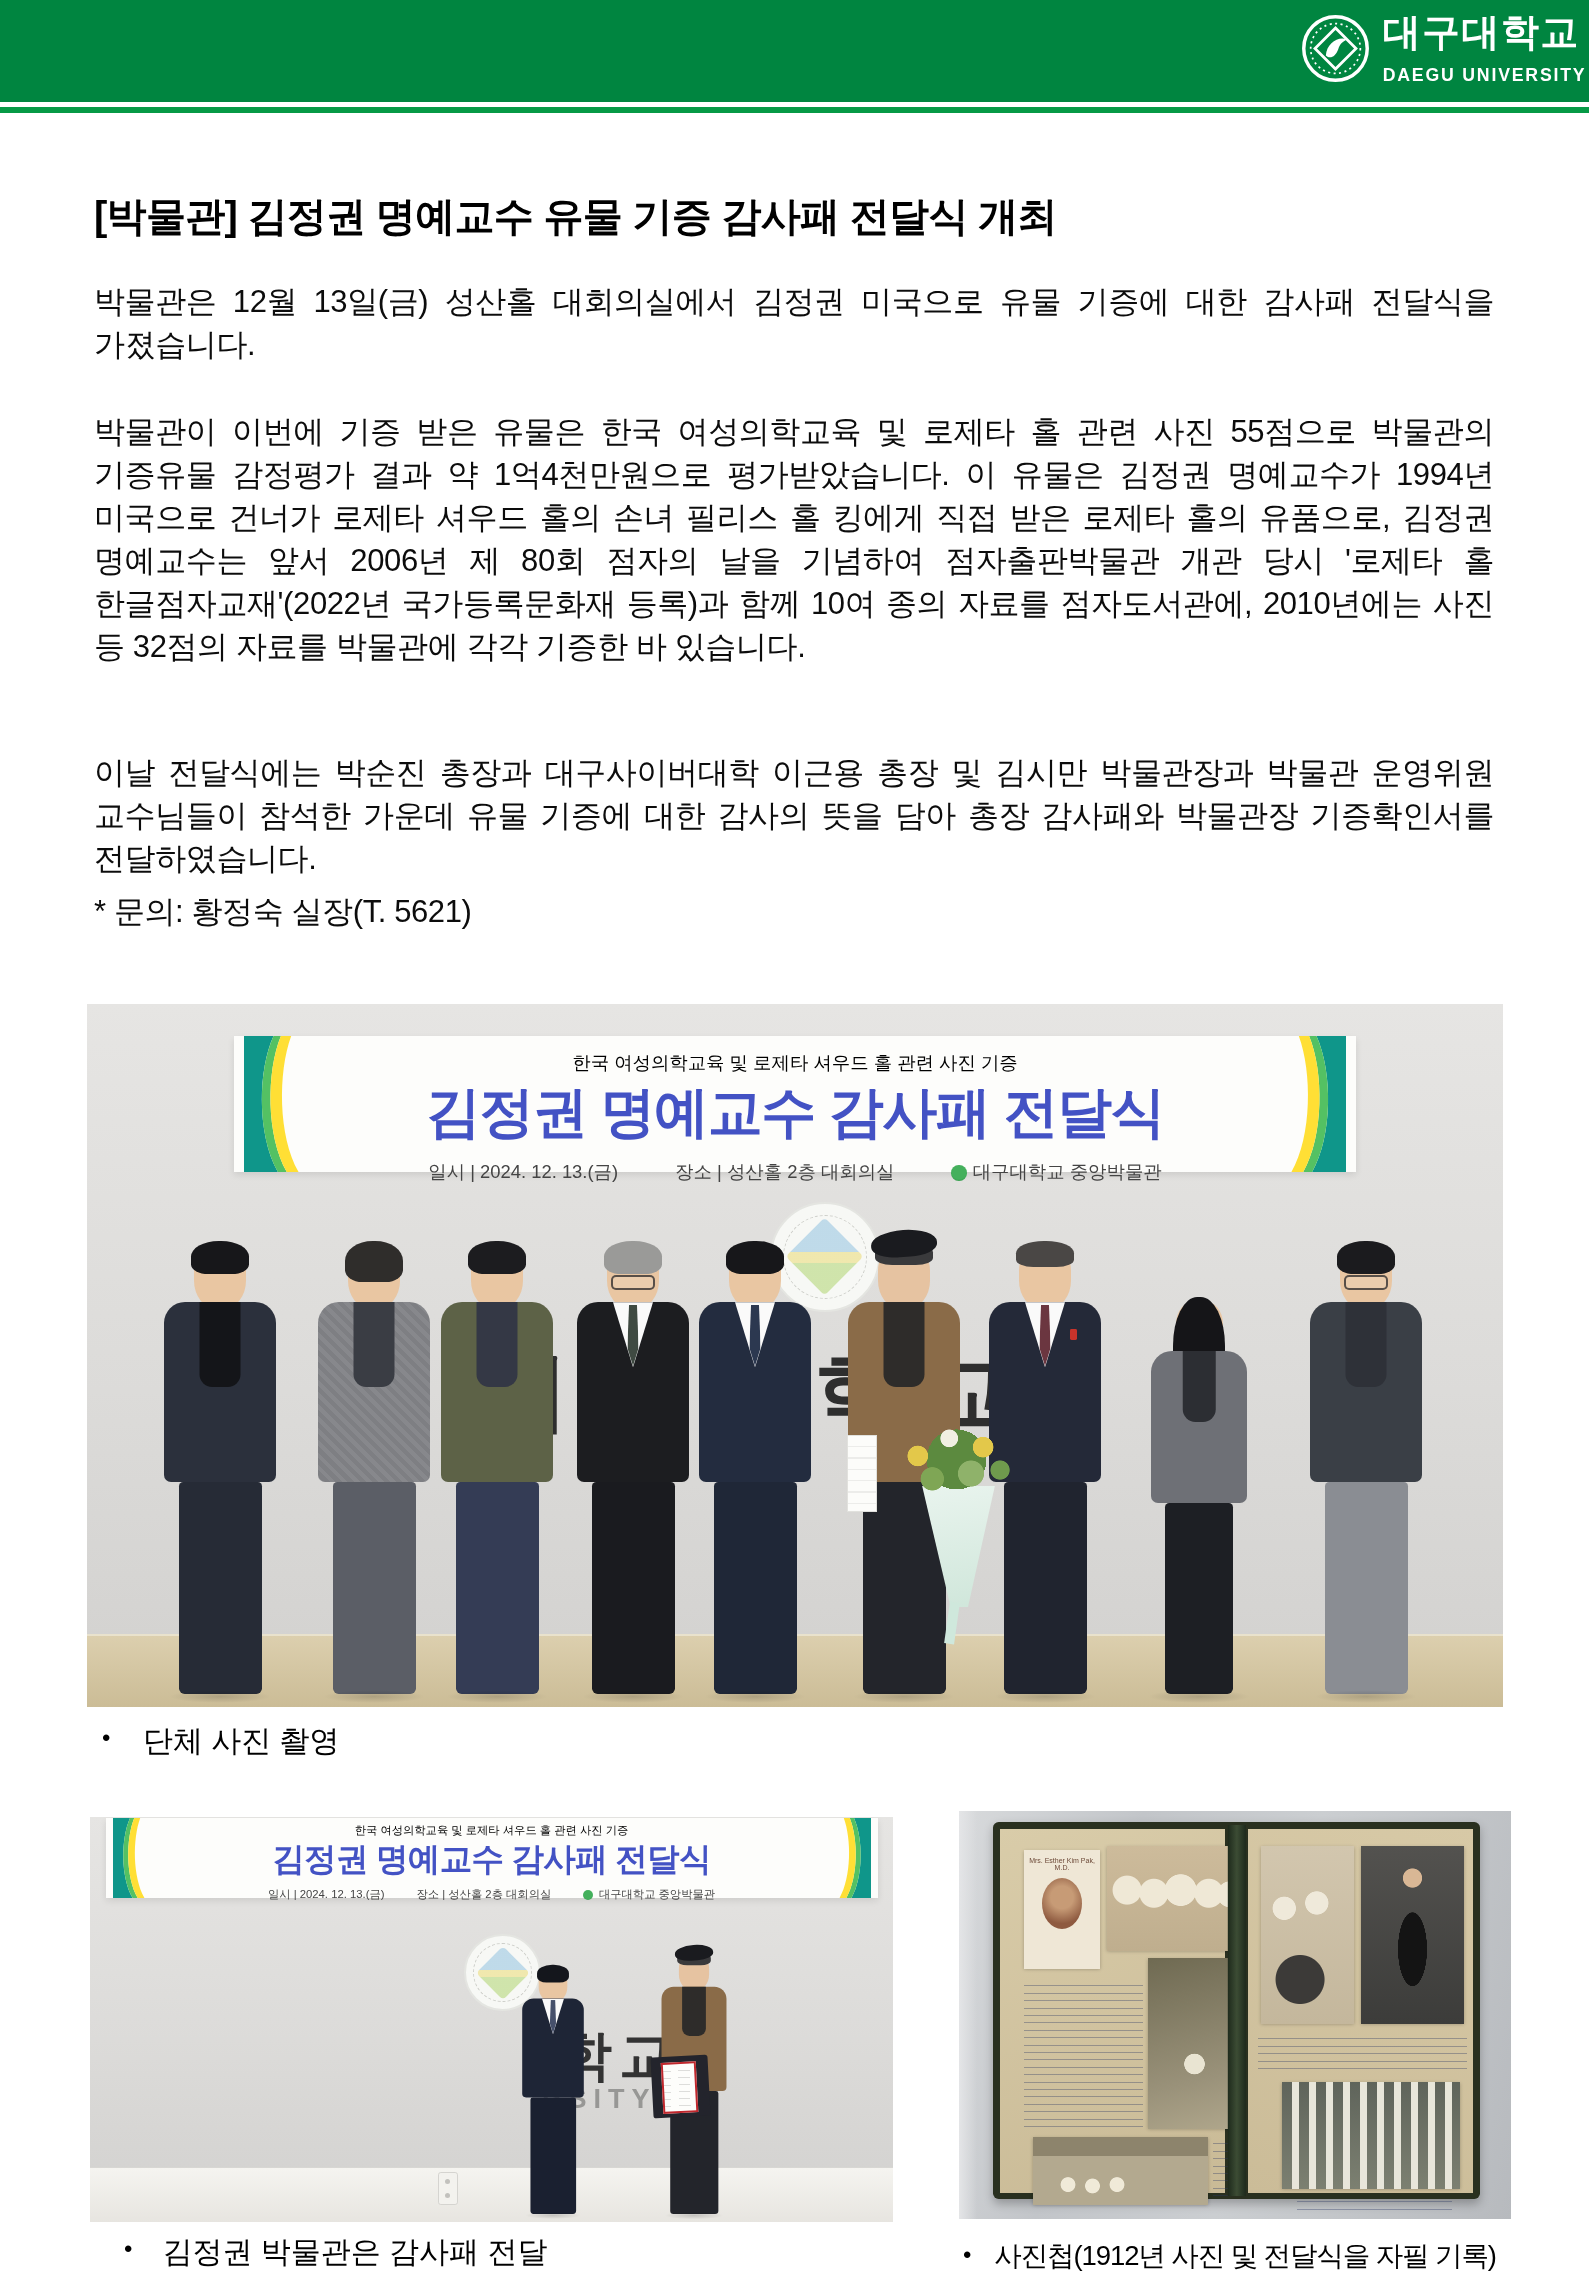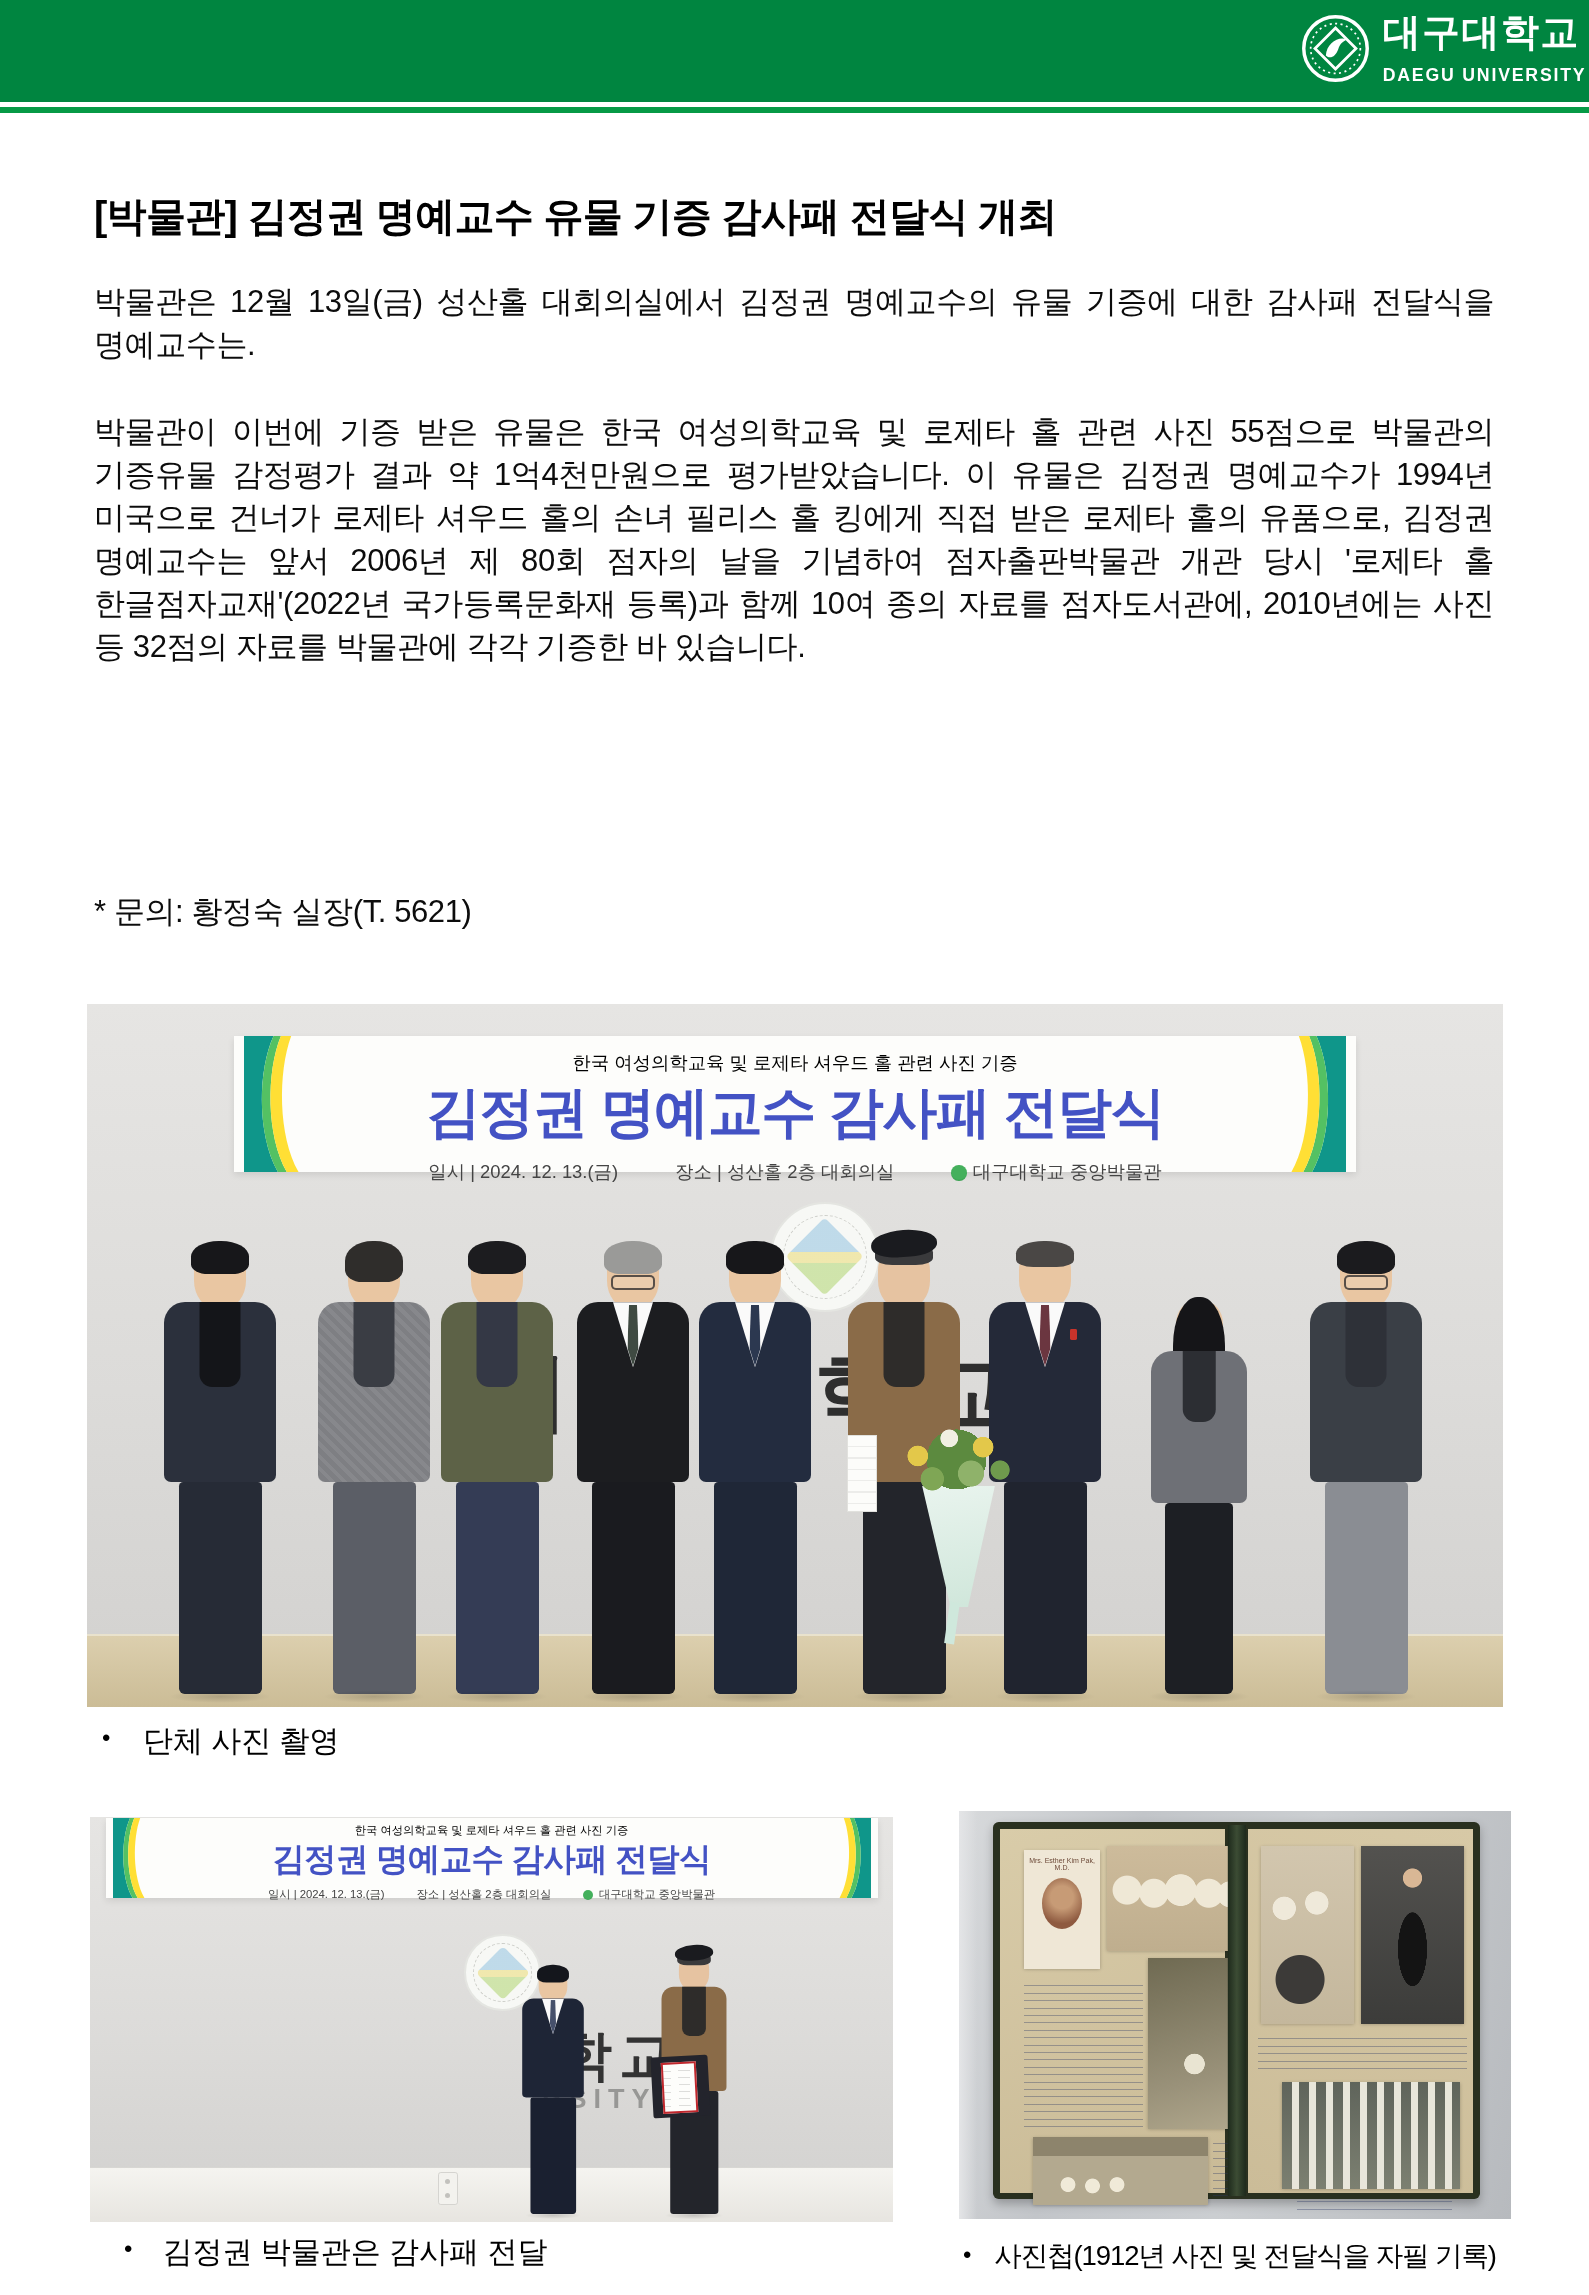--- a/index.html
+++ b/index.html
@@ -167,22 +167,23 @@
       </svg>
       <div class="hdr-txt">
         <span class="hdr-ko">대구대학교</span>
         <span class="hdr-en">DAEGU UNIVERSITY</span>
       </div>
     </div>
   </div>
   <div class="hdr-line"></div>
 
   <h1 class="title">[박물관] 김정권 명예교수 유물 기증 감사패 전달식 개최</h1>
-  <p class="para p1">박물관은 12월 13일(금) 성산홀 대회의실에서 김정권 명예교수의 유물 기증에 대한 감사패 전달식을 명예교수는.</p>
+  <p class="para p1">박물관은 12월 13일(금) 성산홀 대회의실에서 김정권 미국으로 유물 기증에 대한 감사패 전달식을 가졌습니다.</p>
   <p class="para p2">박물관이 이번에 기증 받은 유물은 한국 여성의학교육 및 로제타 홀 관련 사진 55점으로 박물관의 기증유물 감정평가 결과 약 1억4천만원으로 평가받았습니다. 이 유물은 김정권 명예교수가 1994년 미국으로 건너가 로제타 셔우드 홀의 손녀 필리스 홀 킹에게 직접 받은 로제타 홀의 유품으로, 김정권 명예교수는 앞서 2006년 제 80회 점자의 날을 기념하여 점자출판박물관 개관 당시 '로제타 홀 한글점자교재'(2022년 국가등록문화재 등록)과 함께 10여 종의 자료를 점자도서관에, 2010년에는 사진 등 32점의 자료를 박물관에 각각 기증한 바 있습니다.</p>
+  <p class="para p3">이날 전달식에는 박순진 총장과 대구사이버대학 이근용 총장 및 김시만 박물관장과 박물관 운영위원 교수님들이 참석한 가운데 유물 기증에 대한 감사의 뜻을 담아 총장 감사패와 박물관장 기증확인서를 전달하였습니다.</p>
   <div class="contact">* 문의: 황정숙 실장(T. 5621)</div>
 
   <div class="figure fig1">
     <div class="wall"></div>
     <div class="wall-seal" style="left:683px;top:198px;width:106px;height:106px;"></div>
     <div class="wall-ko" style="left:396px;top:331px;font-size:85px;letter-spacing:25.4px;">대구대학교</div>
 
     <div class="banner banner-lg">
       <svg class="stripe" style="left:10px;" width="59" height="136" viewBox="0 0 80 190" preserveAspectRatio="none">
         <path d="M0 0 L40 0 C18 50 18 140 46 190 L0 190 Z" style="fill:var(--teal,#0f968a)"></path>

